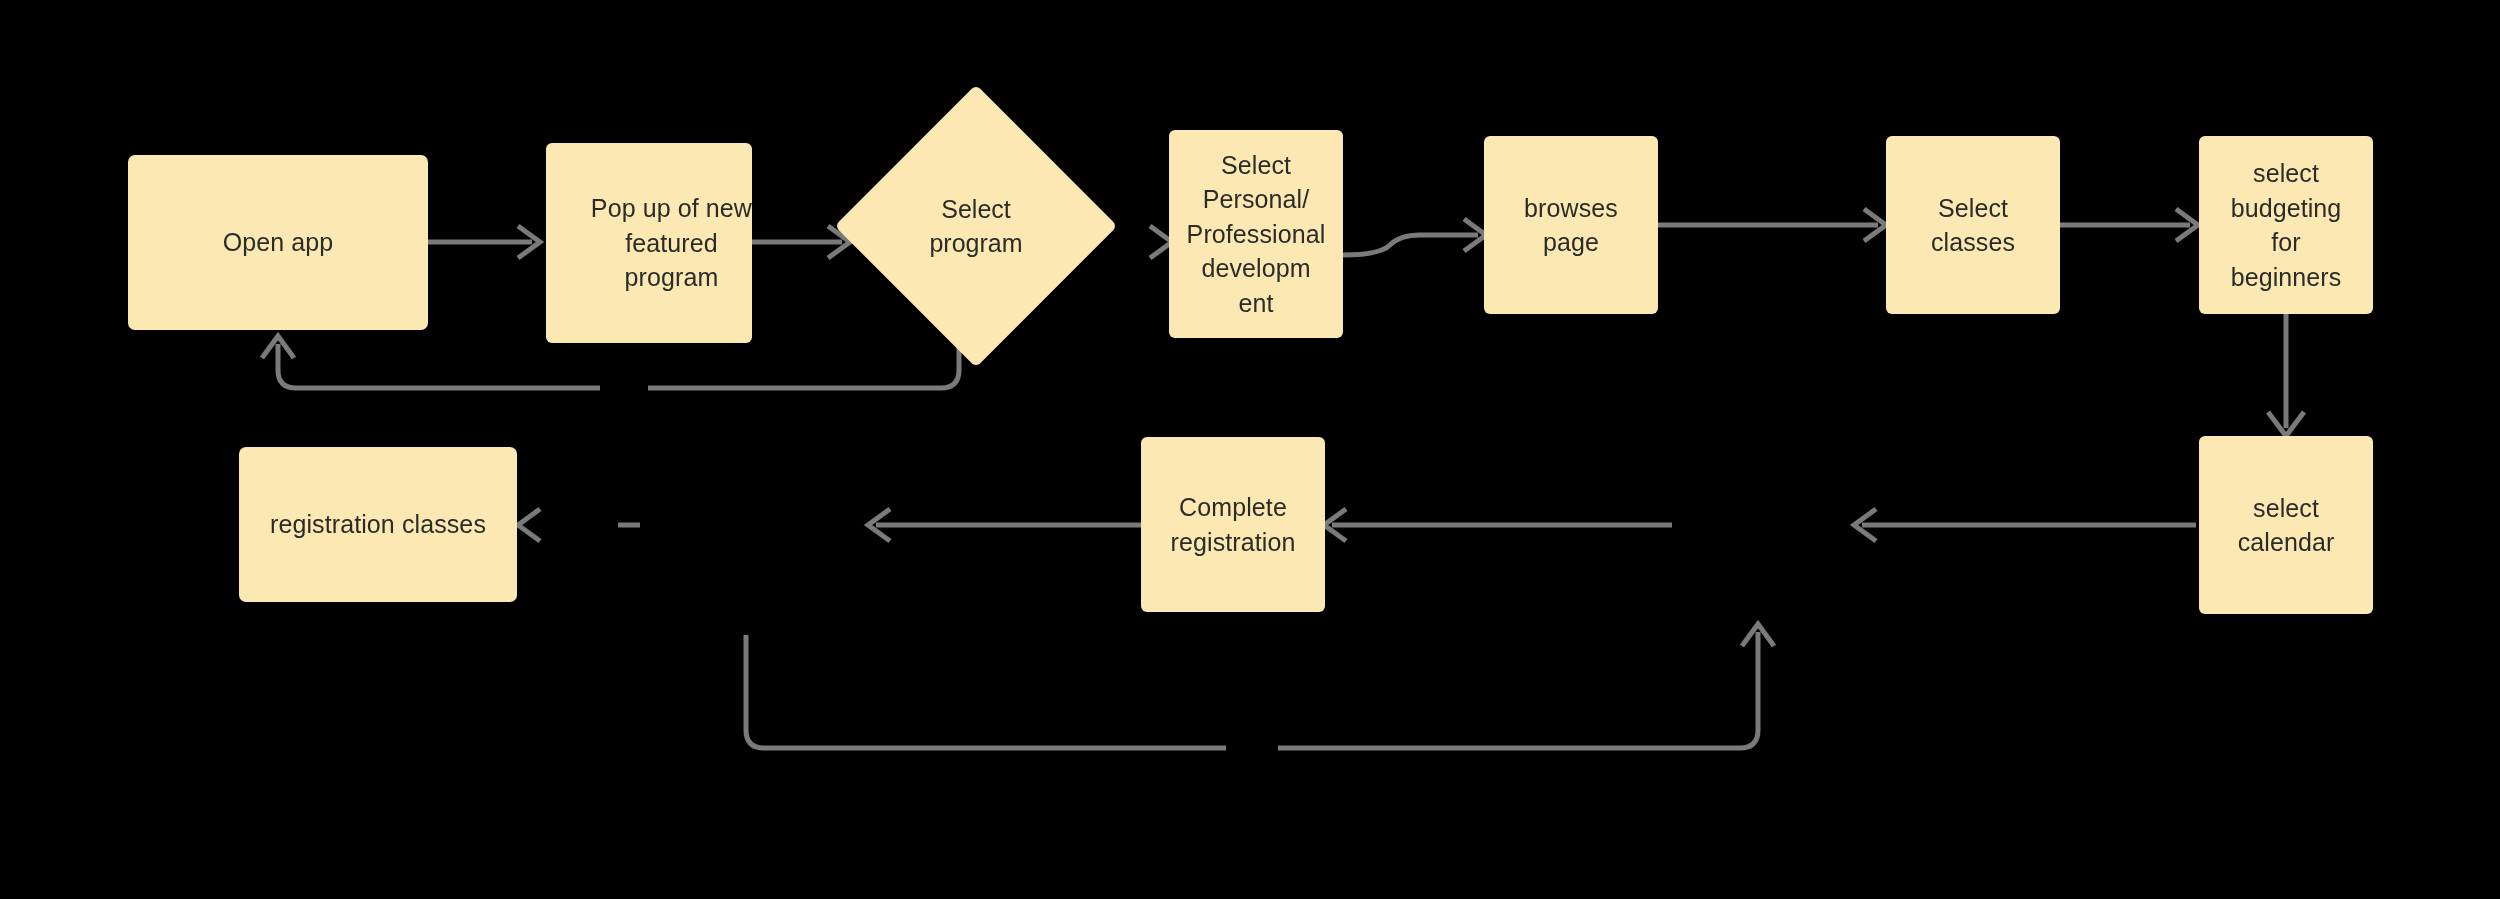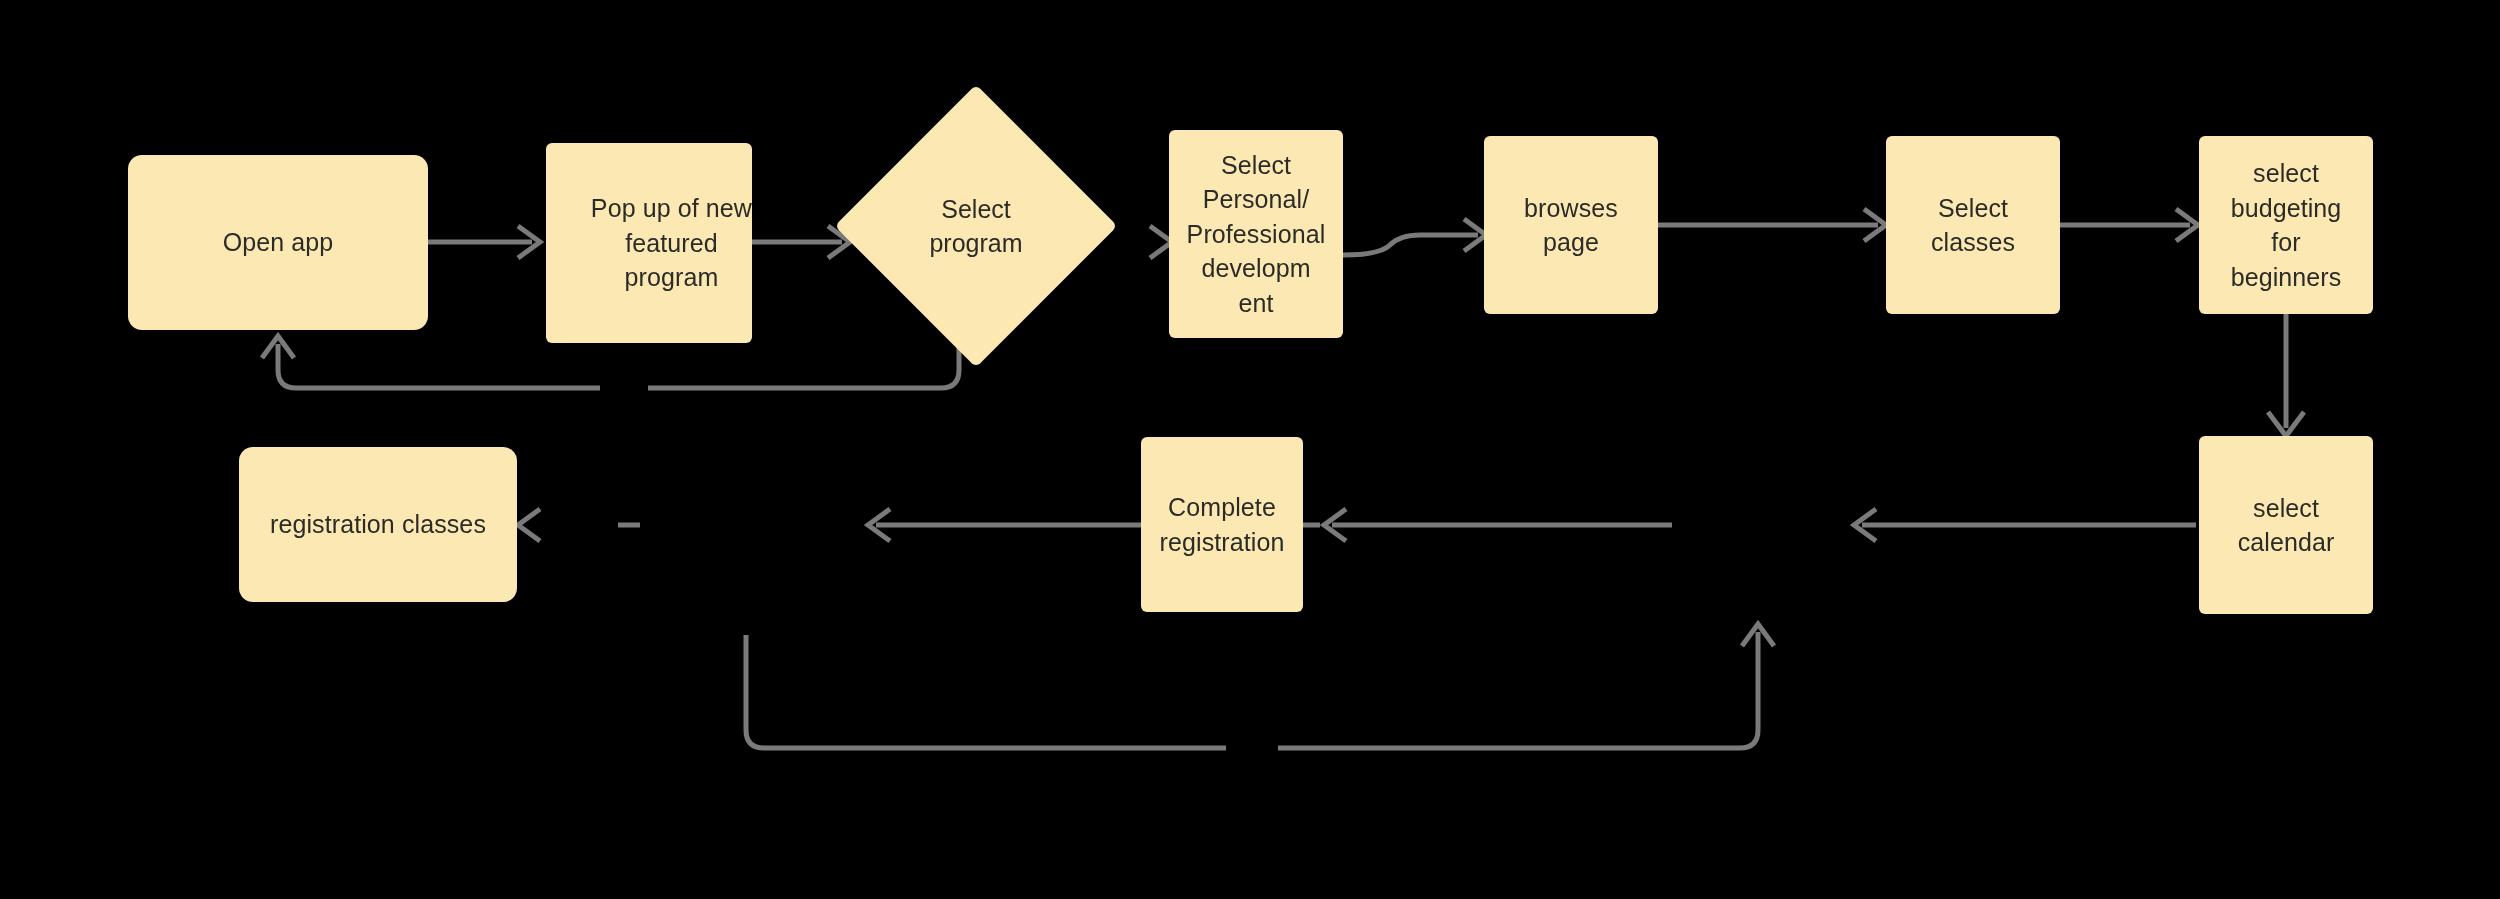--- a/index.html
+++ b/index.html
@@ -30,21 +30,21 @@
     font-size: 25px;
     line-height: 1.38;
     letter-spacing: 0.1px;
   }
   .shape-rect {
     background: #FCE8B2;
     border-radius: 6px;
   }
   .shape-pill {
     background: #FCE8B2;
-    border-radius: 14px;
+    border-radius: 7px;
   }
   .shape-diamond-wrap {
     position: absolute;
     display: flex;
     align-items: center;
     justify-content: center;
   }
   .shape-diamond-bg {
     position: absolute;
     left: 0; top: 0;
@@ -188,21 +188,21 @@
 
   <div class="node shape-rect" style="left:2199px; top:136px; width:174px; height:178px;">
     <span class="label">select<br>budgeting<br>for<br>beginners</span>
   </div>
 
   <div class="node shape-rect" style="left:2199px; top:436px; width:174px; height:178px;">
     <span class="label">select<br>calendar</span>
   </div>
 
 
-  <div class="node shape-rect" style="left:1141px; top:437px; width:162px; height:175px;">
+  <div class="node shape-rect" style="left:1141px; top:437px; width:184px; height:175px;">
     <span class="label">Complete<br>registration</span>
   </div>
 
 
   <div class="node shape-pill" style="left:239px; top:447px; width:278px; height:155px;">
     <span class="label">registration classes</span>
   </div>
 
 </div>
 

